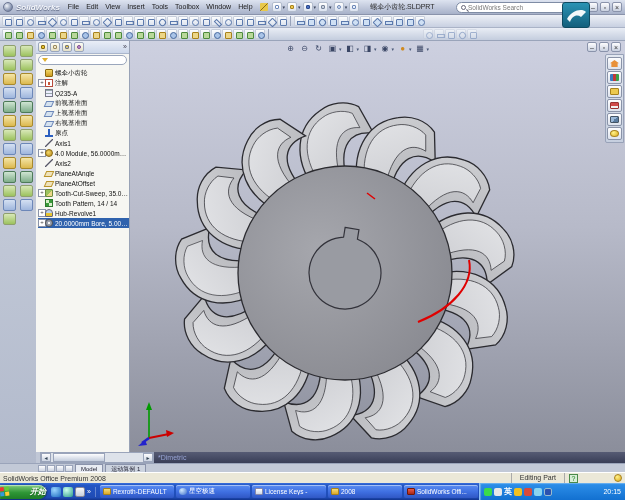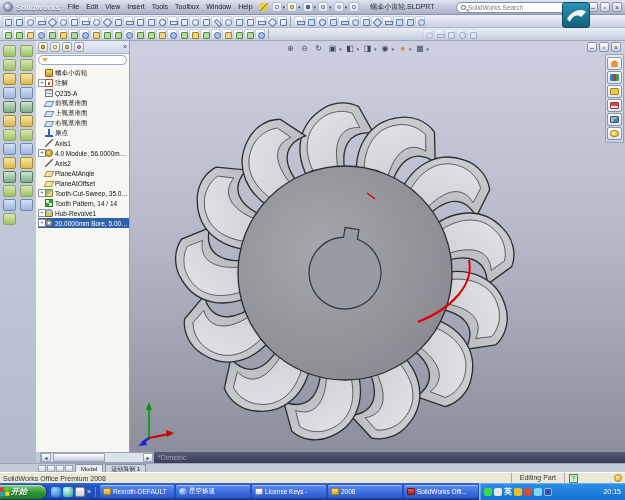--- a/index.html
+++ b/index.html
@@ -111,21 +111,21 @@
   .navb{width:8px;height:7px;background:linear-gradient(#fdfdfe,#ccd4e2);border:1px solid #9aa4ba;margin-left:1px;flex:none}
   .dtab{height:8px;line-height:8px;padding:0 5px;border:1px solid #8a93ab;border-bottom:none;margin-left:2px;white-space:nowrap}
   .dtab.active{background:#e8ecf3}
   .dtab.idle{background:#ccd3df}
   #statusbar{left:0;top:472px;width:625px;height:11px;background:#ebe8d8;border-top:1px solid #fff;display:flex;align-items:center;font-size:7px;color:#333;padding:0 3px}
   #sb-right{margin-left:auto;display:flex;align-items:center;gap:4px}
   #sb-mode{border-left:1px solid #aaa;border-right:1px solid #aaa;padding:0 8px;line-height:10px}
   #sb-q{width:9px;height:9px;border:1px solid #4a8a4a;background:#d8eed8;color:#1a7a1a;font-size:7px;line-height:8px;text-align:center}
   #sb-y{width:8px;height:8px;border-radius:50%;background:radial-gradient(circle at 35% 30%,#fff38a,#dca81c);border:1px solid #a8821c}
   #taskbar{left:0;top:483px;width:625px;height:17px;background:linear-gradient(#3a71dd 0%,#2456c4 12%,#1e4bb5 85%,#12348c 100%);display:flex;align-items:center}
-  #startbtn{width:46px;height:14px;border-radius:0 8px 8px 0;background:linear-gradient(#7ecb7a,#2e9636 55%,#1e7d27);box-shadow:inset 0 1px 1px rgba(255,255,255,.5),1px 0 2px rgba(0,0,0,.4);display:flex;align-items:center;justify-content:flex-start;gap:2px;color:#fff;font-weight:bold;font-style:italic;font-size:8px;text-shadow:0 1px 1px #15551a;flex:none}
+  #startbtn{width:46px;height:14px;border-radius:0 8px 8px 0;background:linear-gradient(#7ecb7a,#2e9636 55%,#1e7d27);box-shadow:inset 0 1px 1px rgba(255,255,255,.5),1px 0 2px rgba(0,0,0,.4);display:flex;align-items:center;justify-content:space-between;gap:2px;color:#fff;font-weight:bold;font-style:italic;font-size:8px;text-shadow:0 1px 1px #15551a;flex:none}
   #flag{width:9px;height:9px;display:grid;grid-template-columns:4px 4px;grid-template-rows:4px 4px;gap:1px;transform:rotate(-6deg)}
   #flag span:nth-child(1){background:#e33}#flag span:nth-child(2){background:#6c3}
   #flag span:nth-child(3){background:#39d}#flag span:nth-child(4){background:#fc3}
   #ql{display:flex;align-items:center;gap:2px;margin-left:5px;padding-right:4px;border-right:1px solid rgba(255,255,255,.3)}
   .qli{width:10px;height:10px;border-radius:2px}
   .qli.e{background:radial-gradient(circle at 35% 30%,#9ad4ff,#1a6ac0);}
   .qli.m{background:radial-gradient(circle at 35% 30%,#cfe,#2a9a8a)}
   .qli.w{background:linear-gradient(#f8f8f8,#c8d0dc);border:1px solid #889}
   #ql .chev{color:#fff;font-size:7px}
   #tbtns{display:flex;gap:2px;margin-left:4px}

